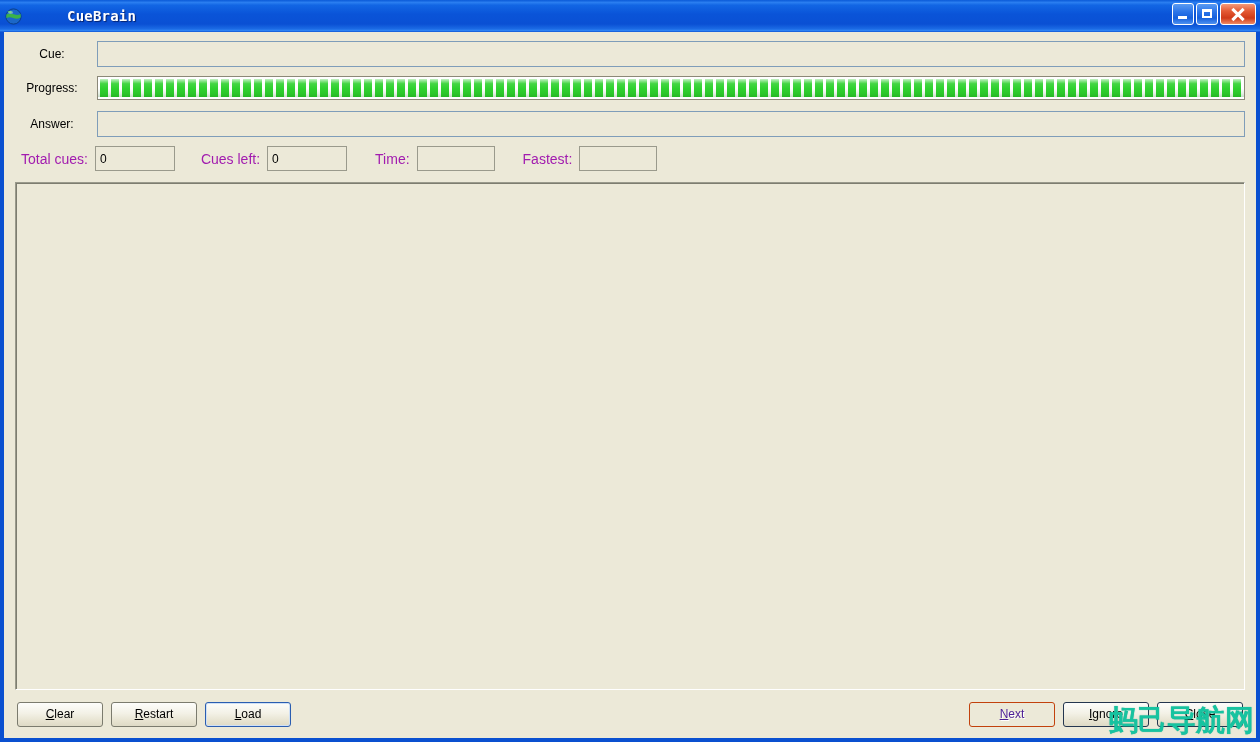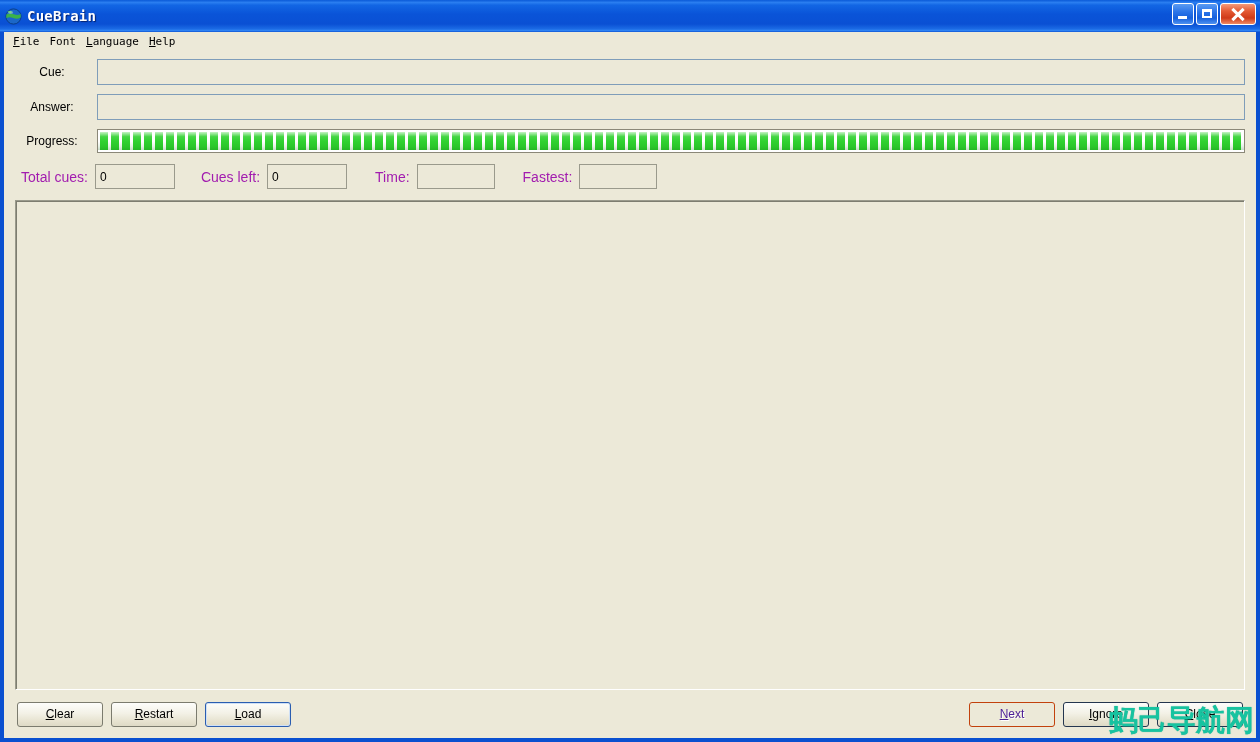--- a/index.html
+++ b/index.html
@@ -41,20 +41,21 @@
         #1266e4 16%,
         #0a54d8 44%,
         #0a50d4 75%,
         #1b6ae4 90%,
         #2f84f4 96%,
         #0a50d0 100%);
     display: flex;
     align-items: center;
     padding-left: 5px;
     box-sizing: border-box;
+    gap: 40px;
   }
   .title-icon {
     width: 17px; height: 17px;
     margin-right: 5px;
     flex: 0 0 17px;
     position: relative;
   }
   .title-text {
     color: #ffffff;
     font-family: "DejaVu Sans Mono", monospace;
@@ -326,53 +327,39 @@
       <div class="tbtn max" title="Maximize"></div>
       <div class="tbtn close" title="Close">
         <span class="x1"></span>
           <span class="x2"></span>
       </div>
     </div>
   </div>
 
   <div class="client">
 
-    <div class="menubar">
-      <div class="menuitem">
-        <span class="mn">F</span><span>ile</span>
-      </div>
-      <div class="menuitem">
-        <span>Font</span>
-      </div>
-      <div class="menuitem">
-        <span class="mn">L</span><span>anguage</span>
-      </div>
-      <div class="menuitem">
-        <span class="mn">H</span><span>elp</span>
-      </div>
-    </div>
 
     <div class="formarea">
 
       <div class="row">
         <div class="lbl lbl-w">Cue:</div>
-        <input class="tfield wide" type="text" value="" style="">
-      </div>
-
-      <div class="row">
-        <div class="lbl lbl-w">Answer:</div>
         <input class="tfield wide" type="text" value="" style="">
       </div>
 
       <div class="row" style="margin-bottom:11px;">
         <div class="lbl lbl-w">Progress:</div>
         <div class="progress-outer">
           <div class="progress-fill" id="progress-fill" style="width: 100%; background-image: linear-gradient(to right, rgb(47, 209, 47) 0px, rgb(47, 209, 47) 8px, rgba(255, 255, 255, 0) 8px, rgba(255, 255, 255, 0) 11px);"></div>
           <div class="progress-sheen"></div>
         </div>
+      </div>
+
+      <div class="row">
+        <div class="lbl lbl-w">Answer:</div>
+        <input class="tfield wide" type="text" value="" style="">
       </div>
 
       <div class="statrow">
         <div class="statlbl" style="margin-left:6px;">Total cues:</div>
         <input class="statfield" type="text" style="width: 80px; margin-right: 26px;" value="0">
 
         <div class="statlbl">Cues left:</div>
         <input class="statfield" type="text" style="width: 80px; margin-right: 28px;" value="0">
 
         <div class="statlbl">Time:</div>

